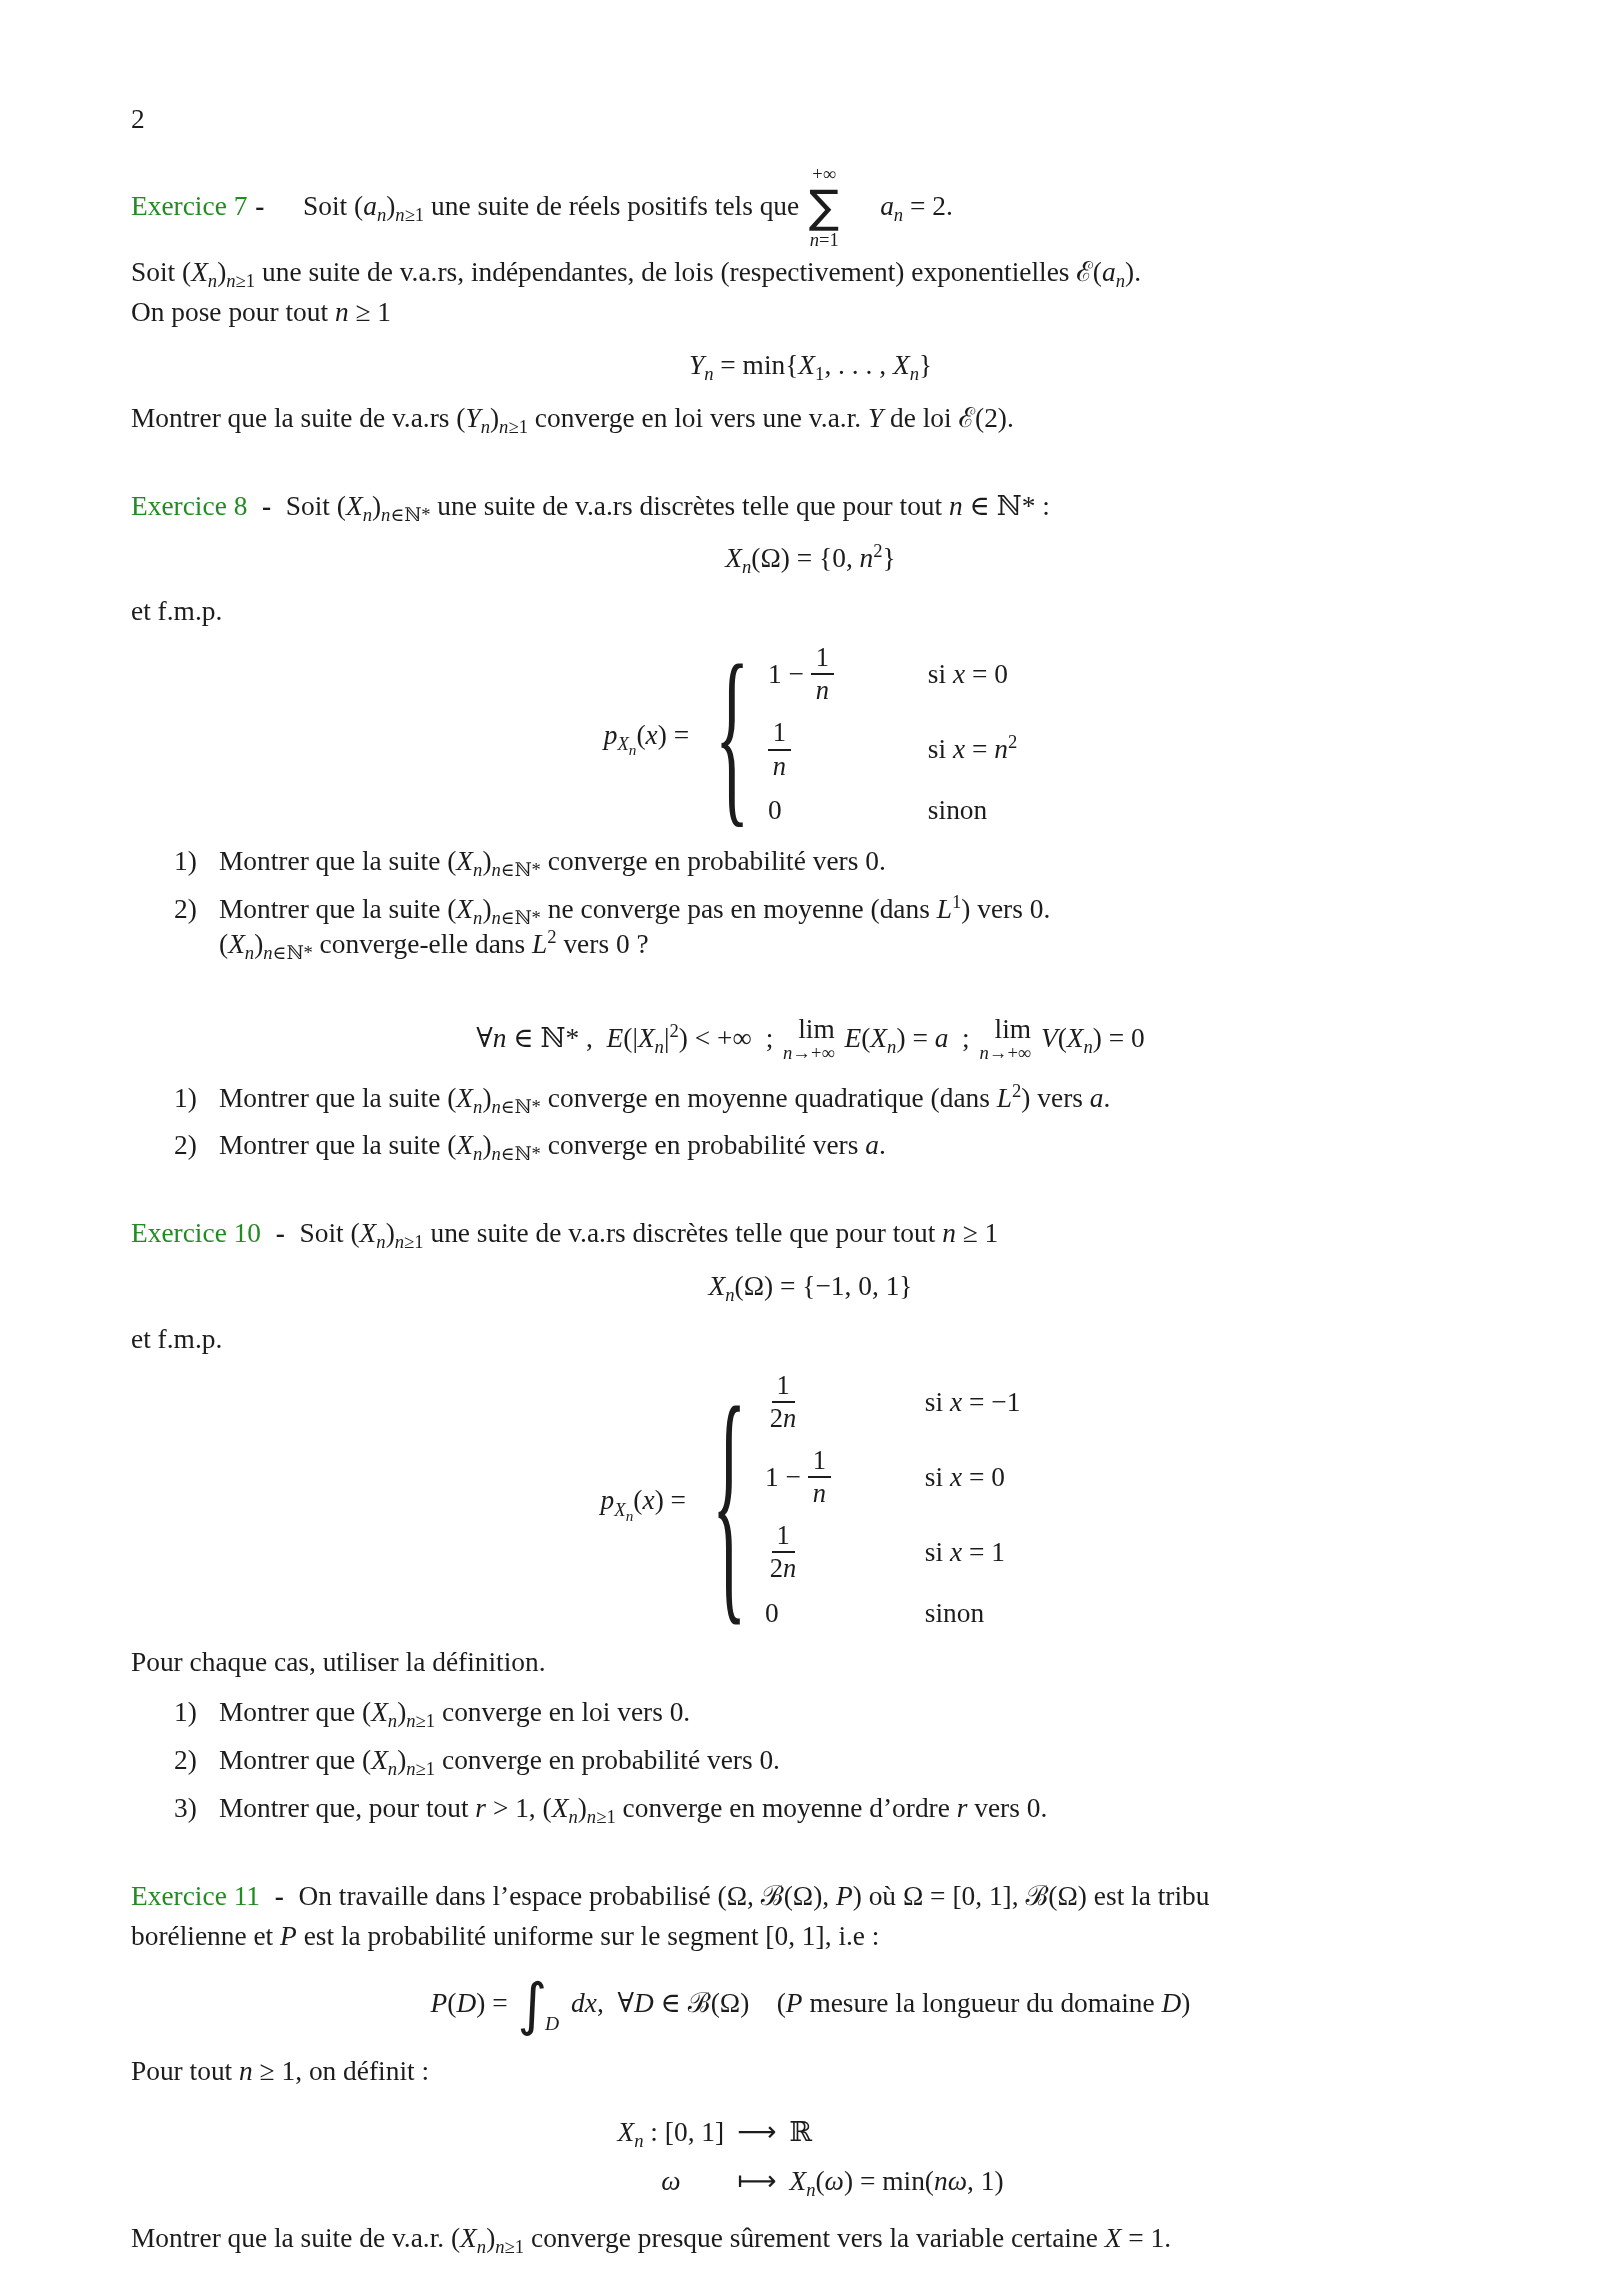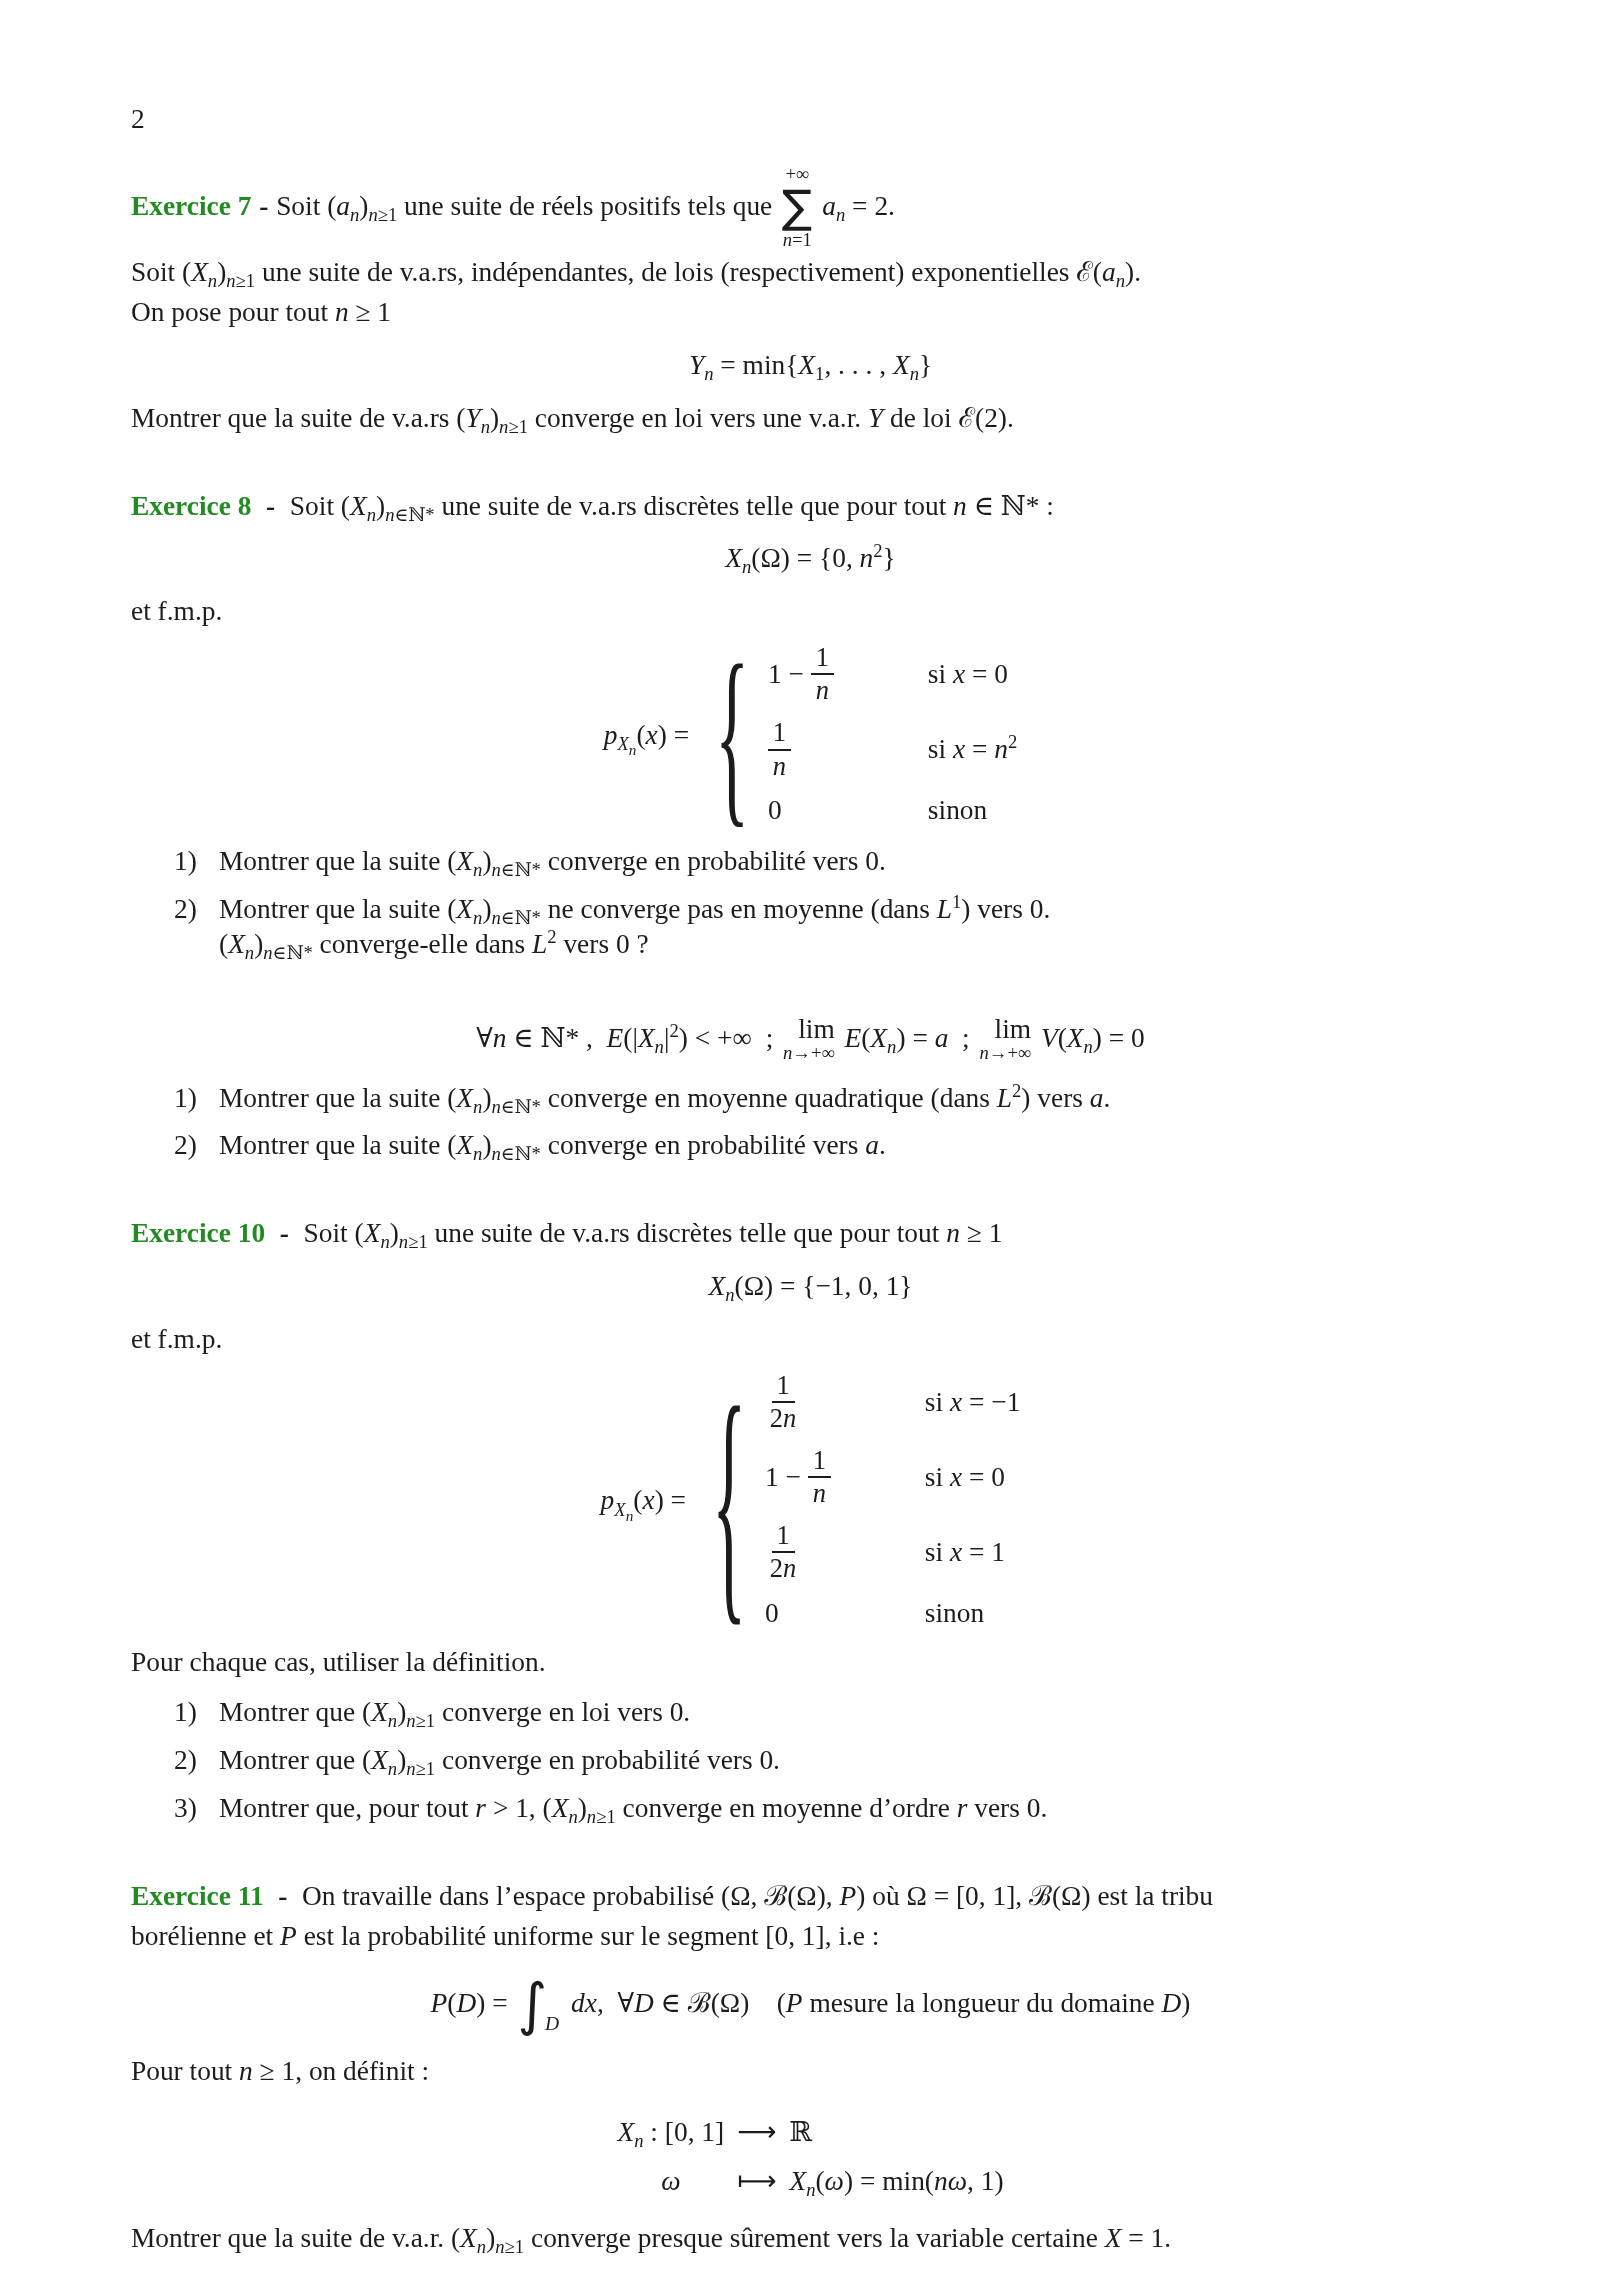--- a/index.html
+++ b/index.html
@@ -9,27 +9,27 @@
     font-family:"Liberation Serif","DejaVu Serif",serif;
     font-size:27.4px;line-height:1.28;
     padding:102px 131px 0 131px;overflow:hidden;
   }
   i{font-style:italic;}
   sub{font-size:68%;line-height:0;}
   sup{font-size:68%;line-height:0;}
   sub sub, sub sup{font-size:82%;}
   .pageno{margin-bottom:25.5px;}
   .section{margin-top:53px;}
-  .exlabel{color:#228B22;font-weight:bold;margin-right:7.8px;}
+  .exlabel{color:#228B22;font-weight:normal;margin-right:7.8px;}
   .exdash{font-weight:bold;margin-right:7.8px;}
   .line{margin:4.9px 0;}
   .formula{text-align:center;margin:17.6px 0;}
   .flexline{display:flex;align-items:center;justify-content:center;}
   .exline{display:flex;align-items:center;flex-wrap:nowrap;margin-bottom:2px;}
-  .exline .seg{white-space:nowrap;}
+  .exline .seg{white-space:nowrap;margin-left:31px;}
   
   .bigop{display:inline-flex;flex-direction:column;align-items:center;line-height:1;margin:0 9.8px;}
   .bigop .lt,.bigop .lb{font-size:18.6px;line-height:1.15;}
   .bigop .sym{font-size:45px;line-height:1;font-family:"DejaVu Sans",sans-serif;}
   
   .limop{display:inline-flex;flex-direction:column;align-items:flex-end;line-height:1.05;margin:0 9.8px;}
   .limop .lb{font-size:18.6px;}
   
   .frac{display:inline-flex;flex-direction:column;align-items:center;line-height:1.12;font-size:26.5px;}
   .frac .num{border-bottom:2px solid #1c1c1c;padding:0 4.9px 1px 4.9px;}

